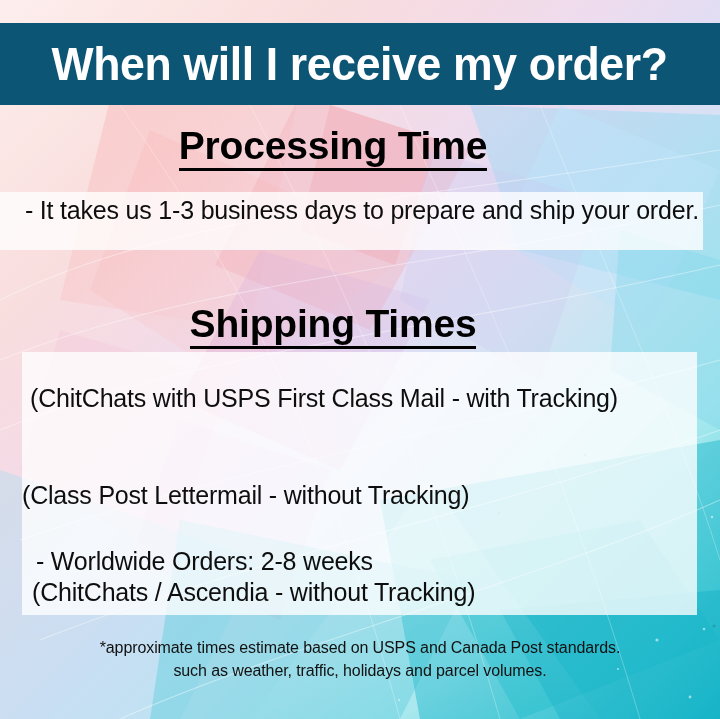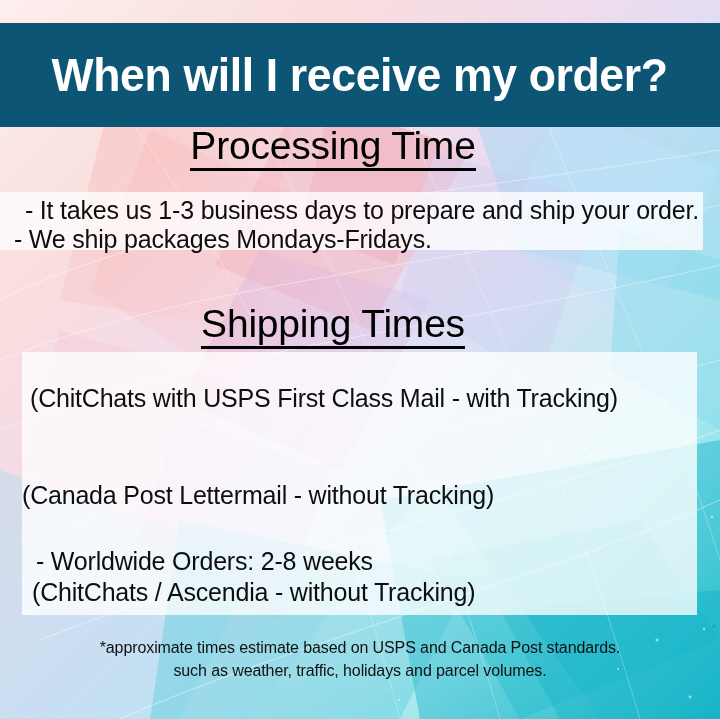--- a/index.html
+++ b/index.html
@@ -34,21 +34,21 @@
         #6fdde4 88%,
         #3ecfd8 96%,
         #25c3ce 100%);
   }
   #bg-svg { position:absolute; inset:0; width:720px; height:719px; }
 
   
   #header-band {
     position:absolute;
     left:0; top:23px;
-    width:720px; height:104px;
+    width:720px; height:82px;
     background:#0d5575;
     display:flex;
     align-items:center;
     justify-content:center;
     z-index:5;
   }
   #header-title {
     color:#ffffff;
     font-size:46px;
     font-weight:600;
@@ -60,21 +60,21 @@
 
   
   #content { position:absolute; inset:0; z-index:4; }
 
   .section-heading {
     position:absolute;
     width:620px;
     text-align:center;
     color:#000000;
     font-size:39px;
-    font-weight:400;
+    font-weight:700;
     letter-spacing:-0.2px;
     line-height:1;
     padding-left:46px;
   }
   .section-heading span {
     border-bottom:3px solid #000;
     padding-bottom:3px;
     display:inline-block;
   }
 
@@ -215,29 +215,28 @@
     <div id="header-title">When will I receive my order?</div>
   </div>
 
   <div id="content">
 
     <div class="section-heading" id="processing-heading">
       <span>Processing Time</span>
     </div>
 
     <div class="body-line" id="proc-line-1">- It takes us 1-3 business days to prepare and ship your order.</div>
-    <div class="body-line" id="proc-line-2">- We ship packages Mondays-Fridays.</div>
 
     <div class="section-heading" id="shipping-heading">
       <span>Shipping Times</span>
     </div>
 
     <div class="body-line" id="usa-line-2">(ChitChats with USPS First Class Mail - with Tracking)</div>
 
-    <div class="body-line" id="can-line-2">(Canada Post Lettermail - without Tracking)</div>
+    <div class="body-line" id="can-line-2">(Class Post Lettermail - without Tracking)</div>
 
     <div class="body-line" id="wld-line-1">- Worldwide Orders: 2-8 weeks</div>
     <div class="body-line" id="wld-line-2">(ChitChats / Ascendia - without Tracking)</div>
 
     <div id="footer-note">
       <div>*approximate times estimate based on USPS and Canada Post standards.</div>
       <div>such as weather, traffic, holidays and parcel volumes.</div>
     </div>
 
   </div>

